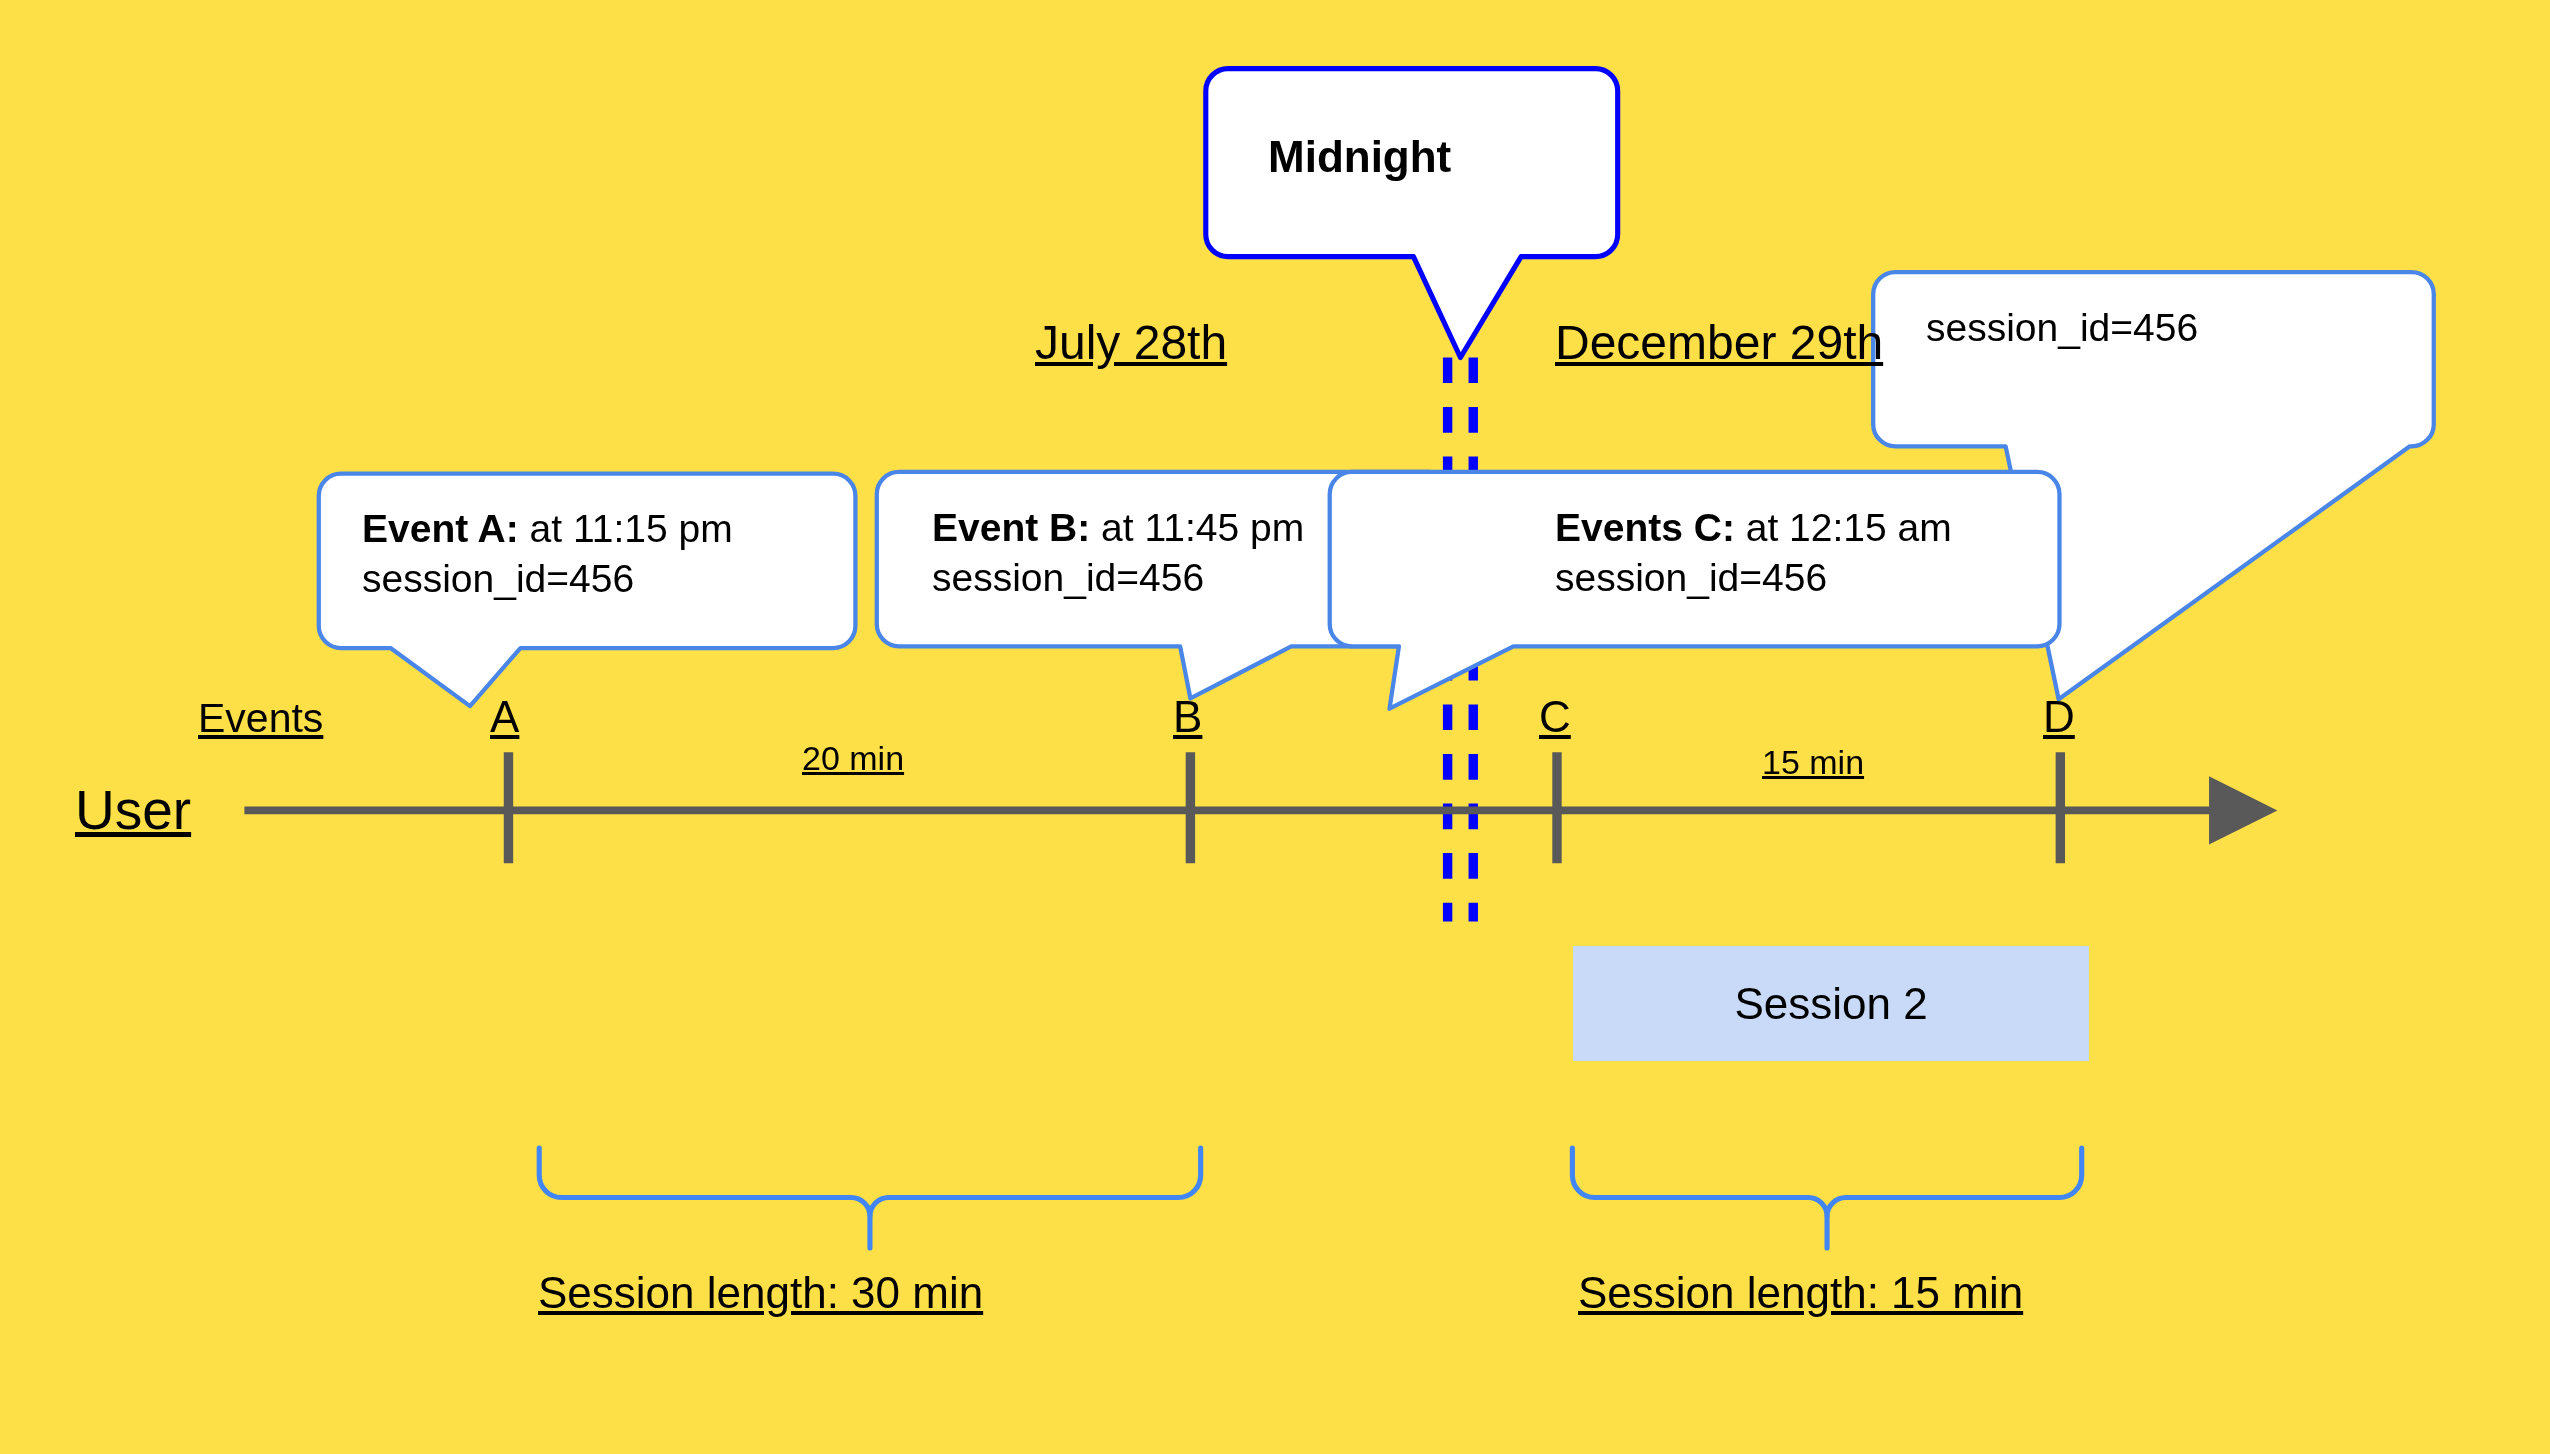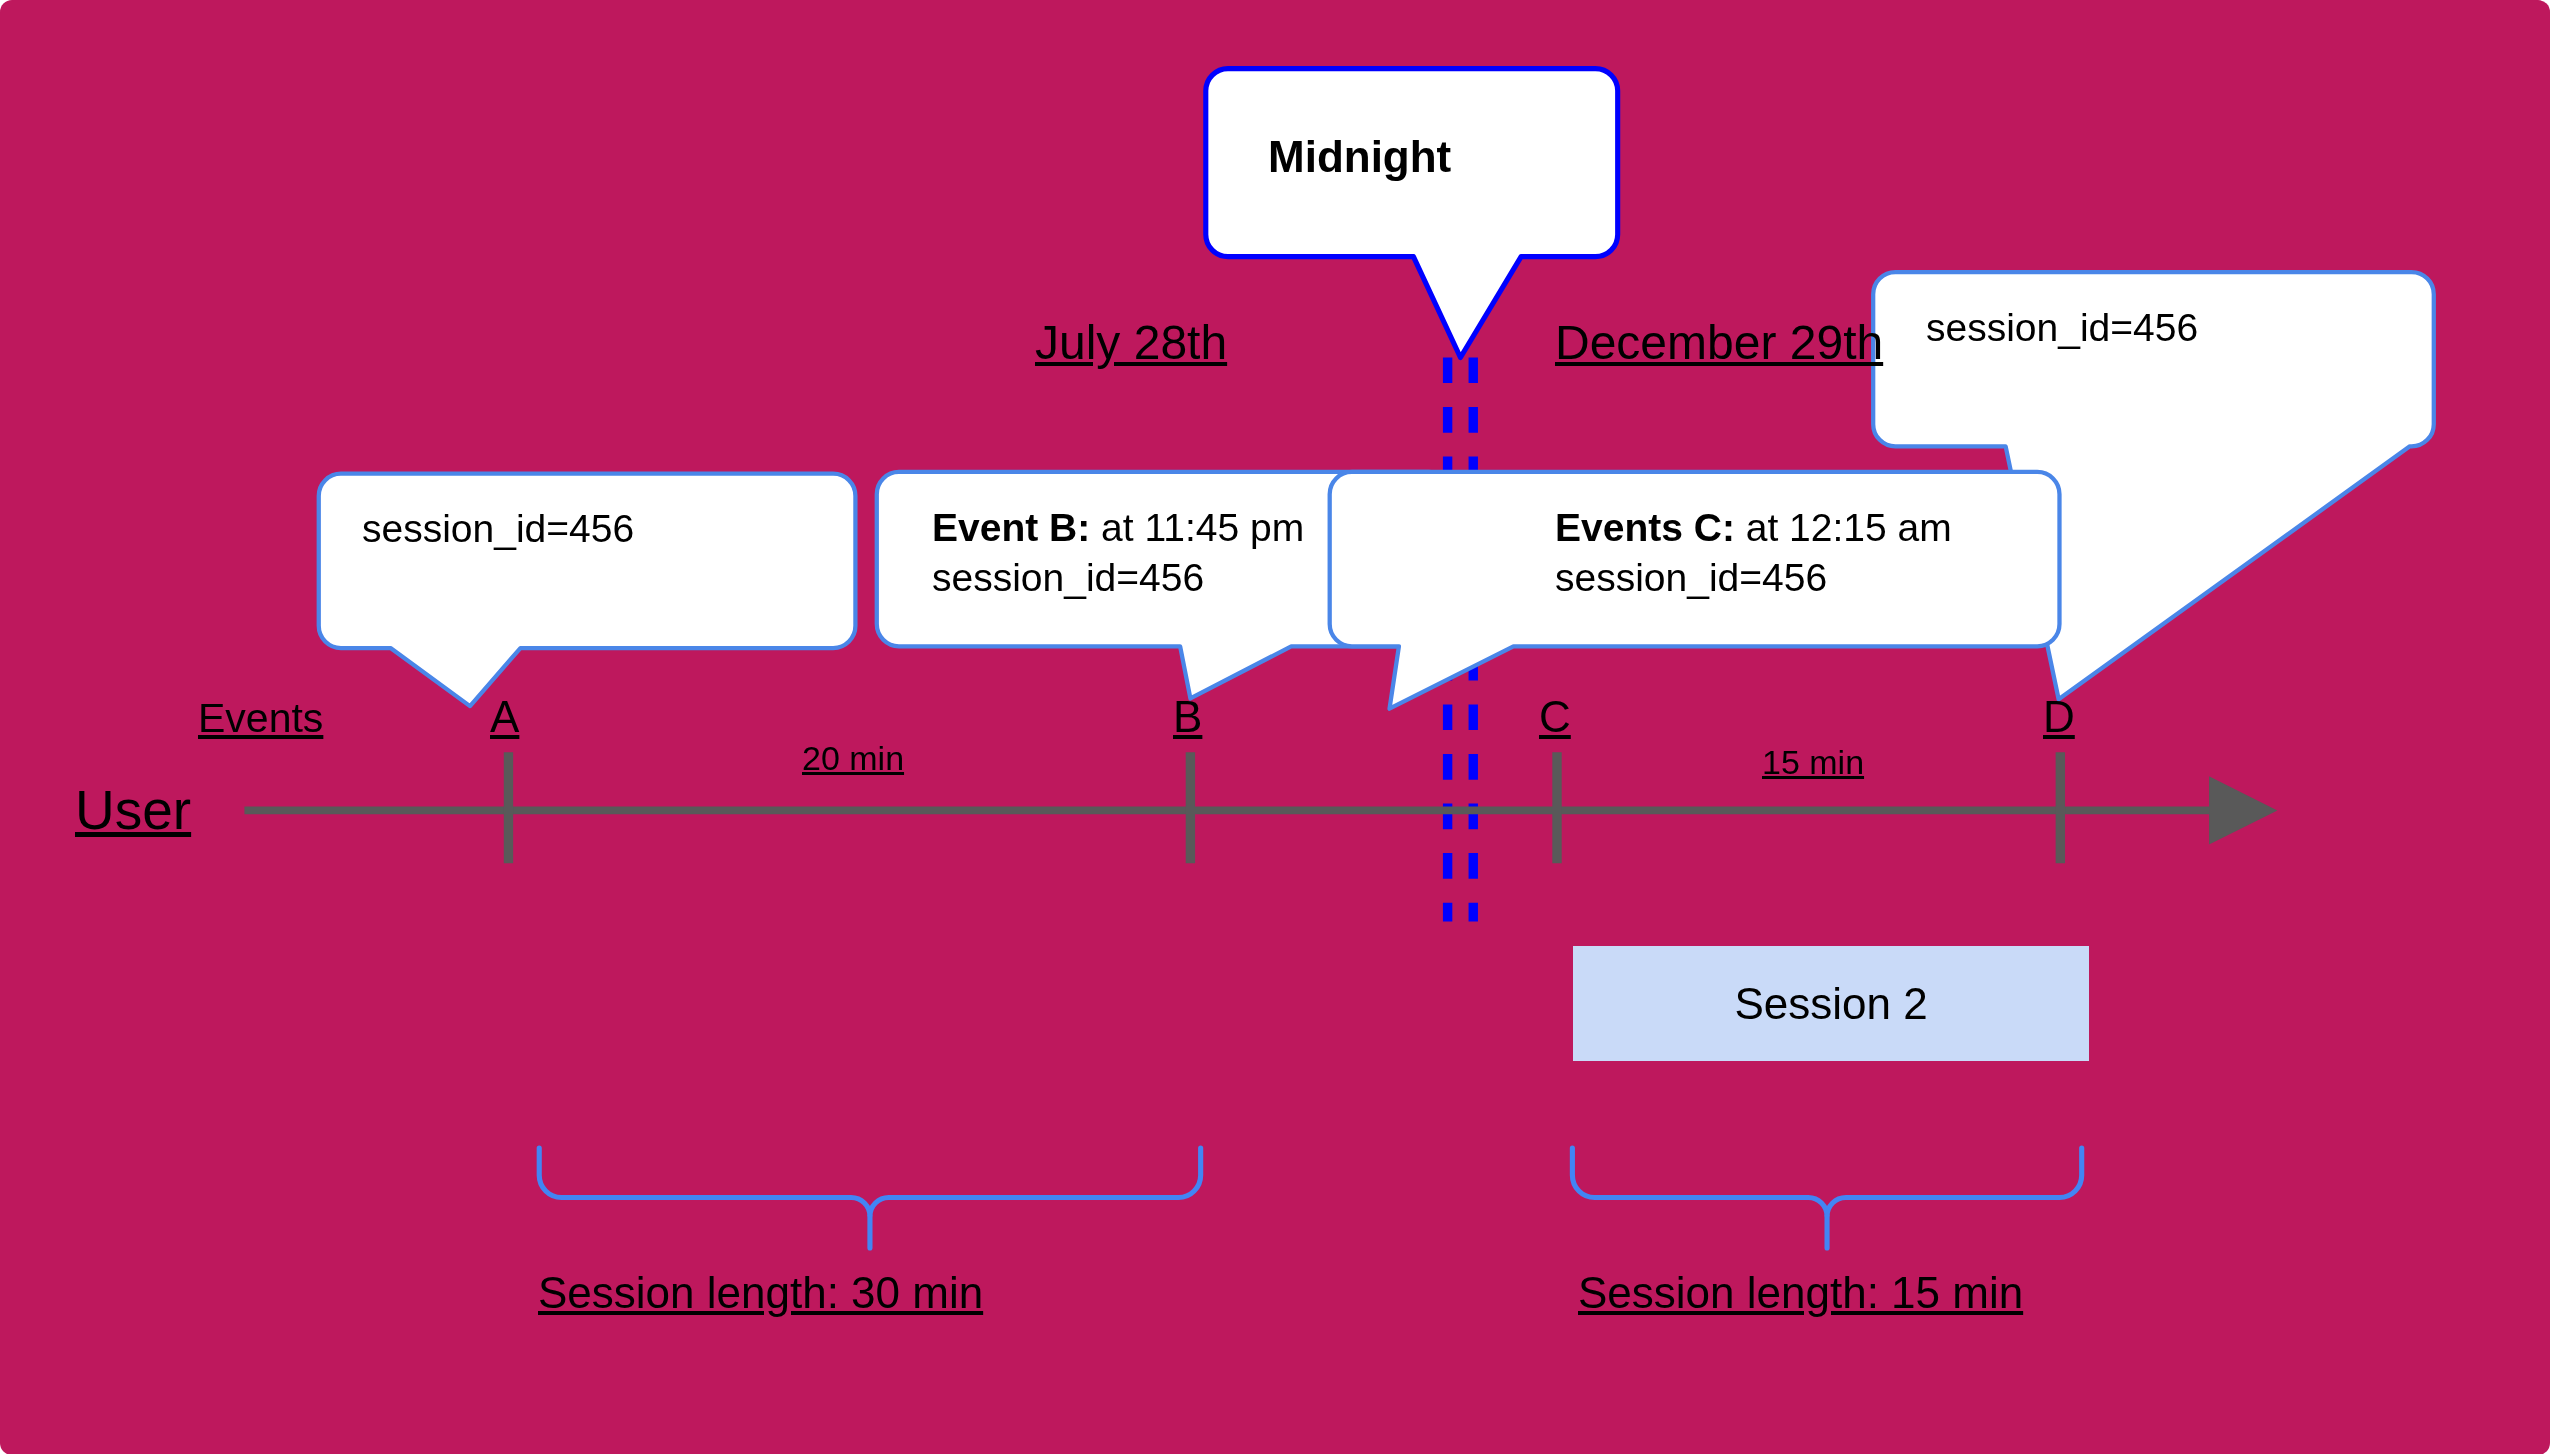--- a/index.html
+++ b/index.html
@@ -4,25 +4,24 @@
 <style>
   html, body {
     margin: 0;
     padding: 0;
     background: #ffffff;
   }
   #stage {
     position: relative;
     width: 2550px;
     height: 1455px;
-    background: #be185d;
+    background: #fde047;
     overflow: hidden;
     font-family: "Liberation Sans", sans-serif;
     color: #000000;
-    border-radius: 12px;
   }
   #vector-layer {
     position: absolute;
     left: 0; top: 0;
     width: 2550px;
     height: 1455px;
   }
   .txt {
     position: absolute;
     white-space: nowrap;
@@ -185,20 +184,21 @@
     </g>
 
   </svg>
 
   <div class="midnight-label" style="left:1268px; top:132px;">Midnight</div>
 
   <div class="txt date-label" style="left:1035px; top:315px;">July 28th</div>
   <div class="txt date-label" style="left:1555px; top:315px;">December 29th</div>
 
   <div class="callout-text" style="left:362px; top:504px;">
+    <div><b>Event A:</b><span> at 11:15 pm</span></div>
     <div>session_id=456</div>
   </div>
 
   <div class="callout-text" style="left:932px; top:503px;">
     <div><b>Event B:</b><span> at 11:45 pm</span></div>
     <div>session_id=456</div>
   </div>
 
   <div class="callout-text" style="left:1555px; top:503px;">
     <div><b>Events C:</b><span> at 12:15 am</span></div>

